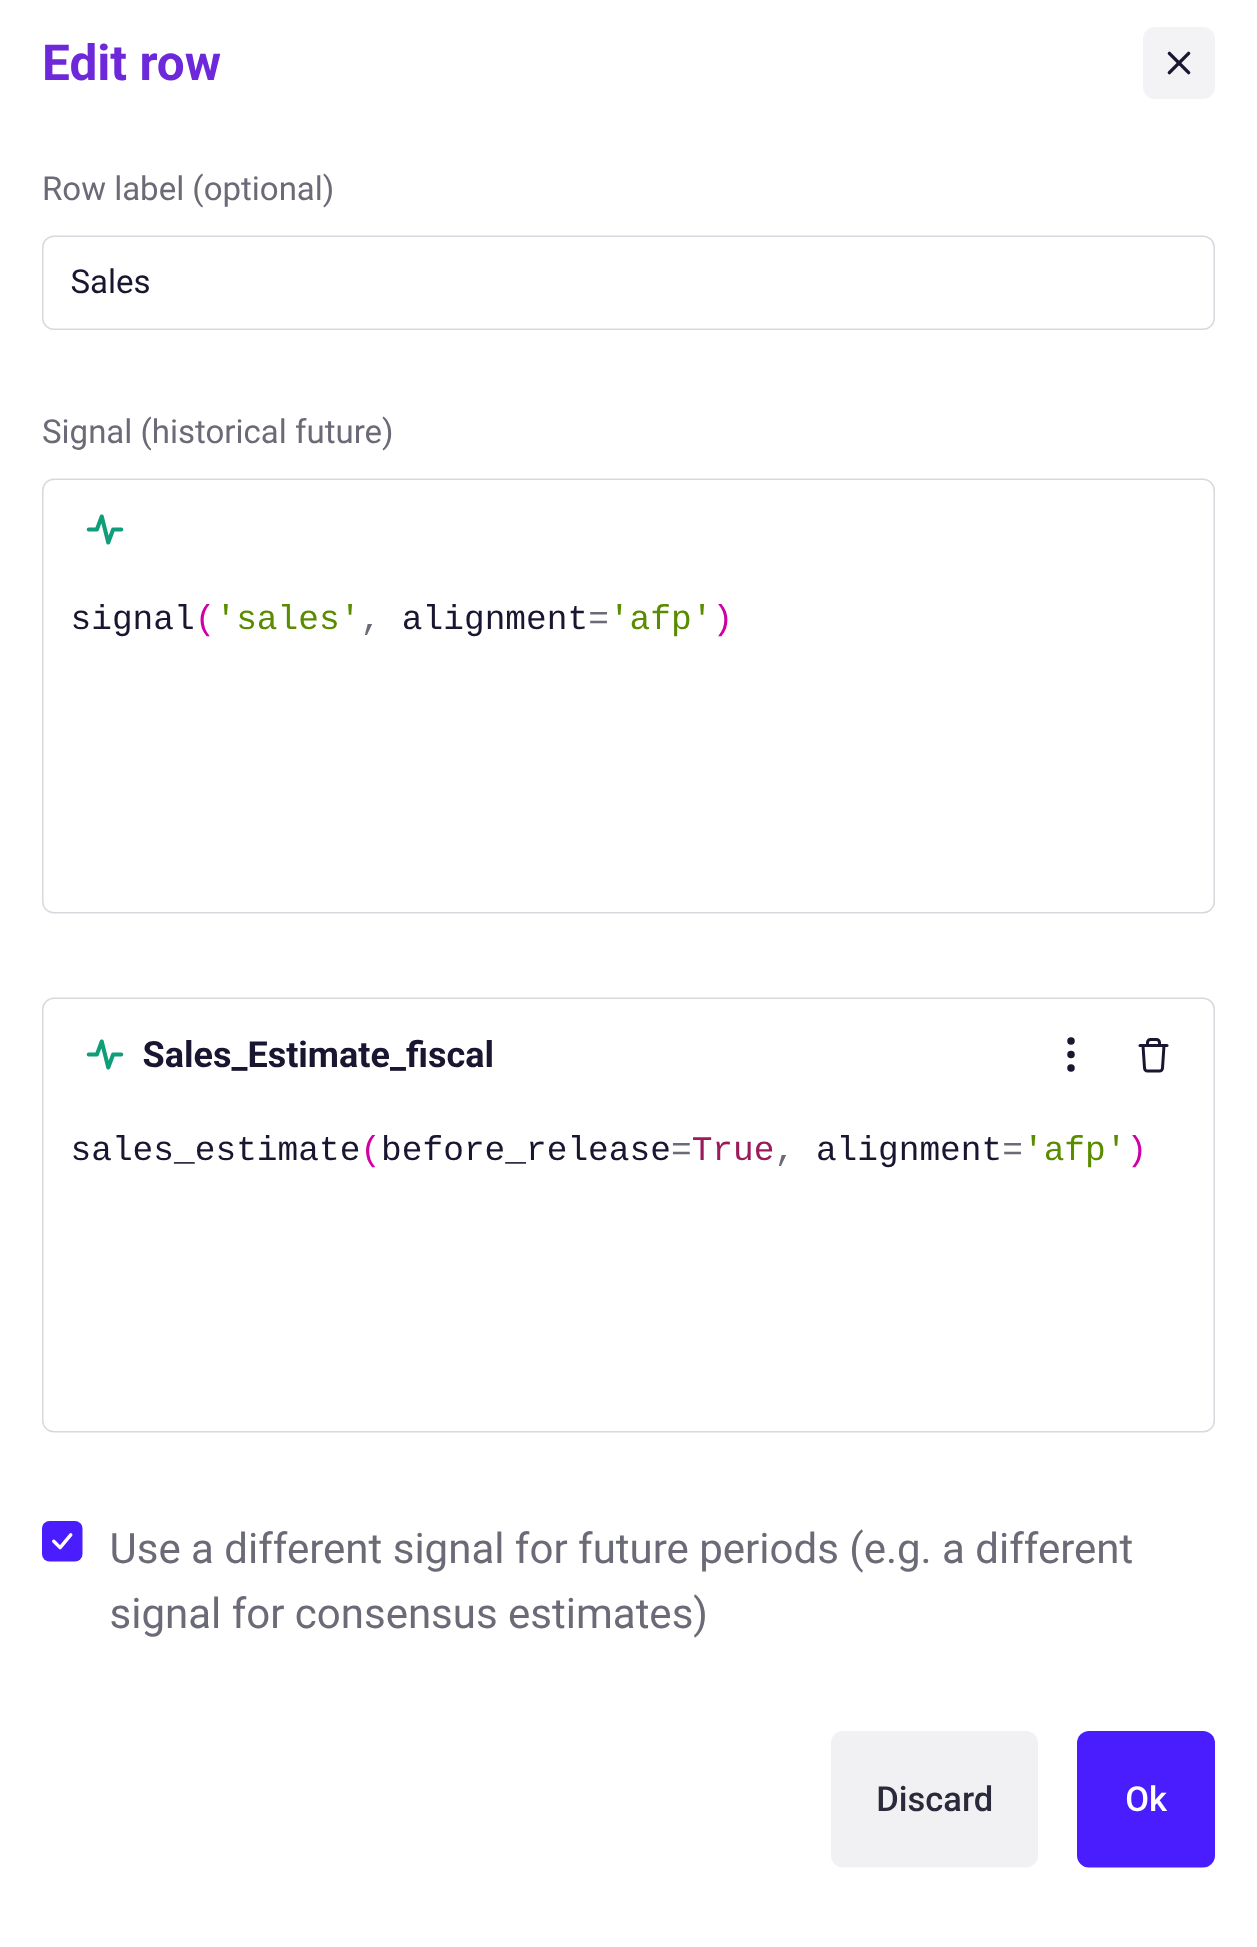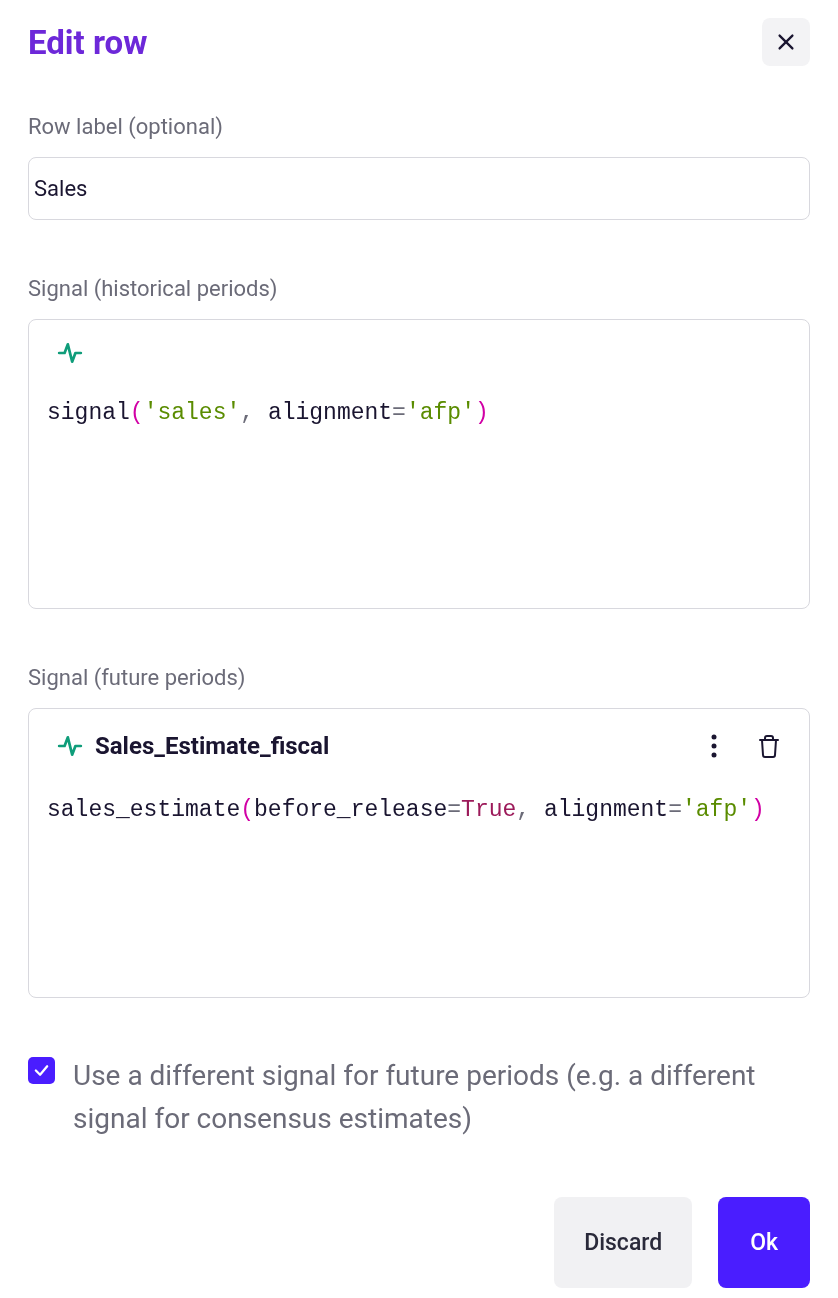--- a/index.html
+++ b/index.html
@@ -43,21 +43,21 @@
       stroke-width: 2.5;
     }
     .field-label {
       font-size: 22px;
       color: #6b6b78;
       margin-bottom: 18px;
       font-weight: 400;
     }
     .text-input {
       width: 100%;
-      padding: 18px 5px;
+      padding: 18px 18px;
       font-size: 22px;
       border: 1px solid #d8d8de;
       border-radius: 8px;
       color: #1a1530;
       background: #fff;
       font-family: inherit;
     }
     .section {
       margin-bottom: 56px;
     }
@@ -196,35 +196,34 @@
     </svg>
   </button>
 </div>
 
 <div class="section">
   <div class="field-label">Row label (optional)</div>
   <input type="text" class="text-input" value="Sales" style="">
 </div>
 
 <div class="section">
-  <div class="field-label">Signal (historical periods)</div>
+  <div class="field-label">Signal (historical future)</div>
   <div class="signal-box">
     <div class="signal-header">
       <div class="signal-name-wrap">
         <svg class="pulse-icon" viewBox="0 0 24 24">
           <polyline points="2,12 7,12 10,4 14,20 17,12 22,12" stroke-linejoin="round" stroke-linecap="round"></polyline>
         </svg>
       </div>
     </div>
     <div class="code"><span>signal</span><span class="tk-paren">(</span><span class="tk-str">'sales'</span><span class="tk-punc">, </span><span>alignment</span><span class="tk-punc">=</span><span class="tk-str">'afp'</span><span class="tk-paren">)</span></div>
   </div>
 </div>
 
 <div class="section">
-  <div class="field-label">Signal (future periods)</div>
   <div class="signal-box">
     <div class="signal-header">
       <div class="signal-name-wrap">
         <svg class="pulse-icon" viewBox="0 0 24 24">
           <polyline points="2,12 7,12 10,4 14,20 17,12 22,12" stroke-linejoin="round" stroke-linecap="round"></polyline>
         </svg>
         <span class="signal-name">Sales_Estimate_fiscal</span>
       </div>
       <div class="signal-actions">
         <button class="icon-btn">

